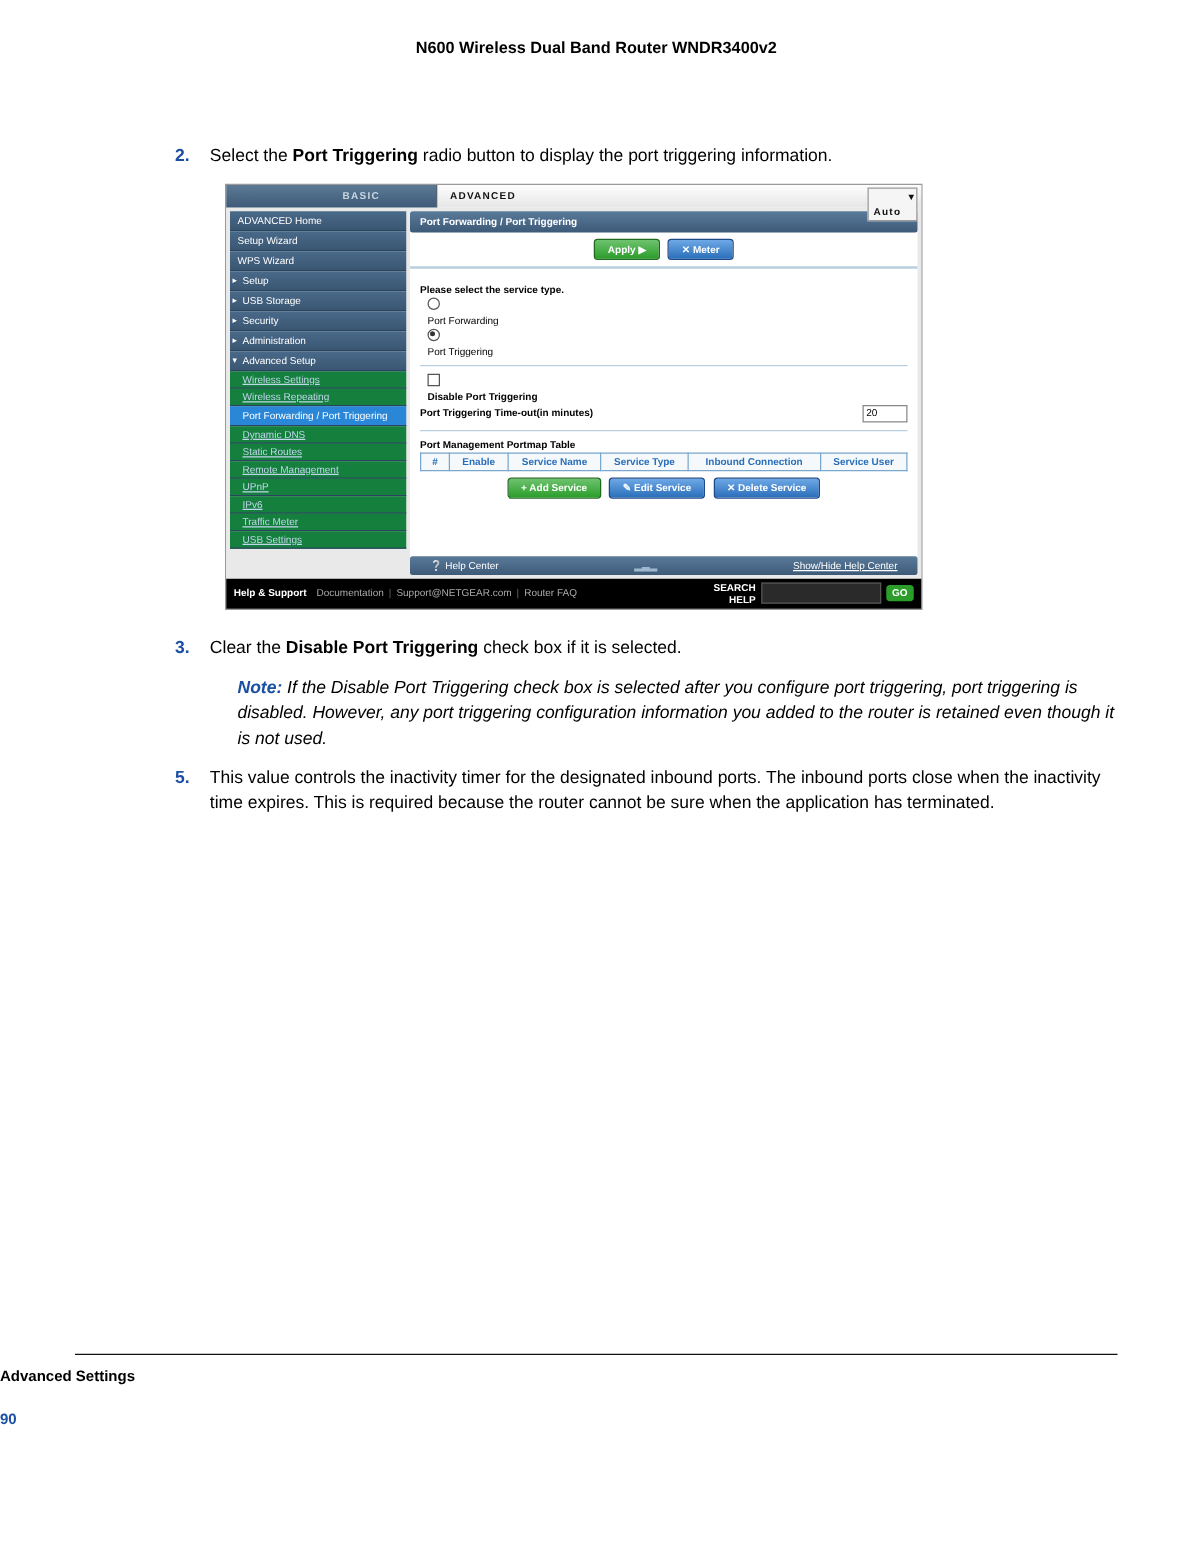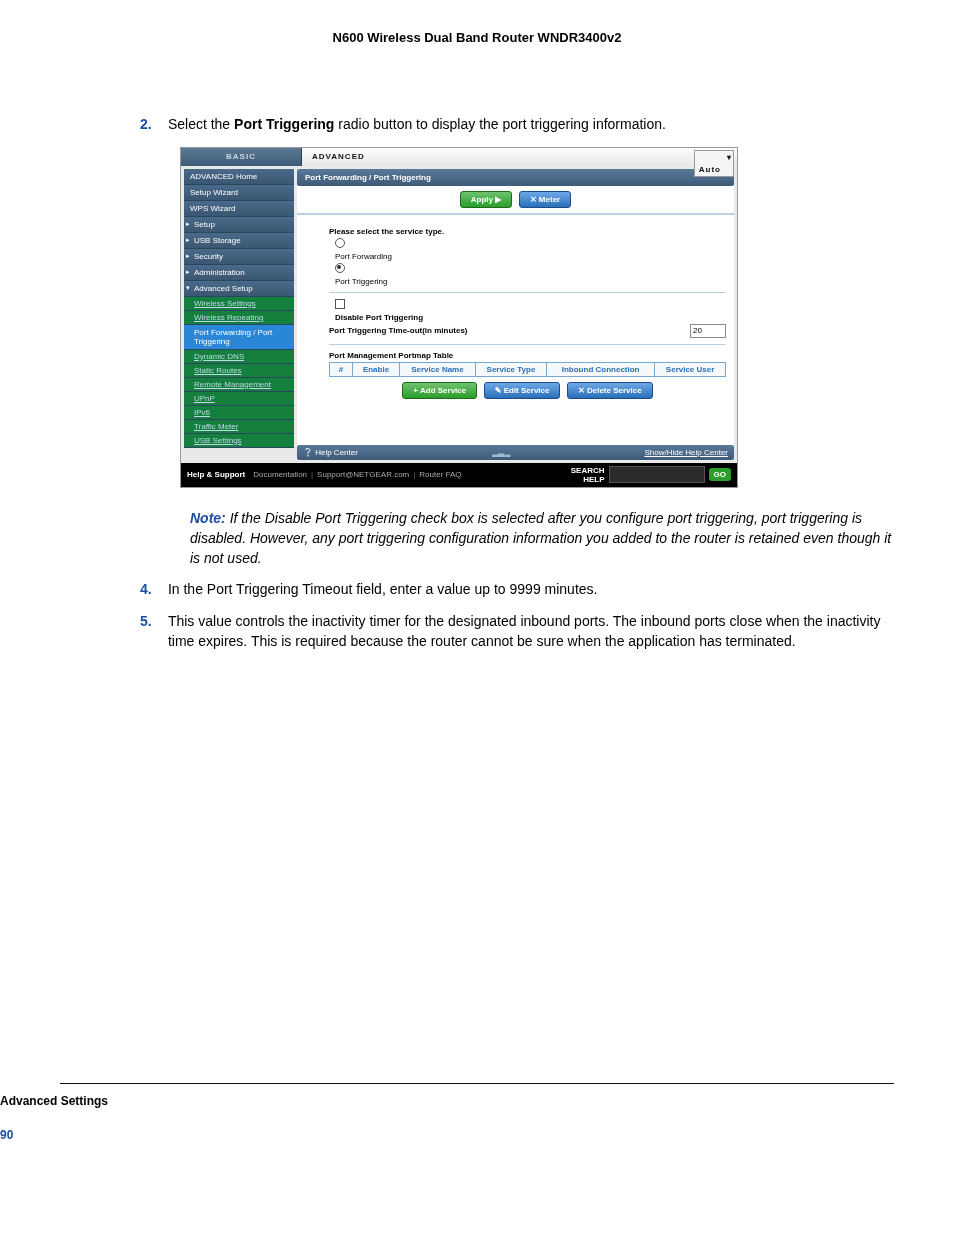--- a/index.html
+++ b/index.html
@@ -43,21 +43,21 @@
     margin: 10px 0 20px 120px;
     border: 1px solid #999;
     font-size: 9px;
     background: #fff;
   }
   .tabbar { display: flex; height: 18px; line-height: 18px; }
   .tab-basic {
     width: 120px; text-align: center; font-weight: bold;
     background: linear-gradient(#5c7a95, #3d5a78); color: #c8d6e2;
     border-right: 1px solid #2c3e50;
-    letter-spacing: 1px; font-size: 8px;
+    letter-spacing: 1px; font-size: 8px; padding-left: 48px;
   }
   .tab-advanced {
     flex: 1;
     background: linear-gradient(#fdfdfd, #e6e6e6);
     color: #111; font-weight: bold; padding-left: 10px;
     letter-spacing: 1px; font-size: 8px;
     position: relative;
   }
   .auto-select {
     position: absolute; right: 3px; top: 2px;
@@ -65,21 +65,21 @@
     font-size: 8px; padding: 12px 12px 0 4px; display: inline-block;
     height: 13px; line-height: 13px;
   }
   .auto-select::after {
     content: "▾"; position: absolute; right: 1px; top: 0; font-size: 8px;
   }
 
   .shot-body { display: flex; background: #e9e9e9; padding: 3px; gap: 3px; }
 
   .sidebar {
-    width: 110px;
+    width: 141px;
     display: flex; flex-direction: column;
   }
   .sb-item {
     background: linear-gradient(#4a6a8a, #3a5672);
     color: #fff;
     border-bottom: 1px solid #2a4560;
     padding: 3px 6px;
     font-size: 8px;
     position: relative;
     cursor: pointer;
@@ -119,21 +119,21 @@
     margin: 0 2px; cursor: pointer;
   }
   .btn-blue {
     border: 1px solid #1f4a8a;
     background: linear-gradient(#6ea8e6, #2a6fba);
   }
   .btn-x::before { content: "✕ "; font-weight: bold; }
   .btn-plus::before { content: "+ "; font-weight: bold; }
   .btn-pencil::before { content: "✎ "; }
 
-  .panel-body { padding: 6px 8px 10px 8px; margin-left: 24px; }
+  .panel-body { padding: 6px 8px 10px 8px; }
   .plain-bold { font-weight: bold; font-size: 8px; margin: 6px 0 2px 0; }
   .radio-row, .check-row { font-size: 8px; margin: 2px 0 2px 6px; display: flex; align-items: flex-start; gap: 4px; flex-direction: column; }
   .radio-dot { width: 8px; height: 8px; border: 1px solid #555; border-radius: 50%; display: inline-block; position: relative; }
   .radio-dot.checked::after { content: ""; position: absolute; top: 1px; left: 1px; width: 4px; height: 4px; background: #333; border-radius: 50%; }
   .check-box { width: 8px; height: 8px; border: 1px solid #555; display: inline-block; }
   .timeout-row { display: flex; align-items: center; margin-top: 2px; }
   .timeout-label { flex: 1; font-size: 8px; font-weight: bold; }
   .timeout-input { width: 30px; border: 1px solid #888; font-size: 8px; padding: 0 2px; height: 12px; }
   .divider { border-top: 1px solid #b8d0e0; margin: 6px 0; }
 
@@ -142,21 +142,21 @@
     border: 1px solid #7aa7ce;
     background: #f5f9fc;
     color: #2a6fba; font-weight: bold; font-size: 8px;
     padding: 2px 3px;
   }
   .svc-btnrow { text-align: center; margin-top: 5px; }
 
   .helpbar {
     background: linear-gradient(#5a7a9a, #3d5a78);
     color: #fff; font-size: 8px; display: flex; align-items: center;
-    padding: 3px 6px; justify-content: flex-end;
+    padding: 3px 16px; justify-content: flex-end;
     border-radius: 2px;
   }
   .helpbar .spacer { flex: 1; text-align: center; color: #9fb8cf; }
   .helpbar a { color: #fff; text-decoration: underline; cursor: pointer; }
 
   .support-bar {
     background: #000; color: #fff; display: flex; align-items: center;
     padding: 3px 6px; font-size: 8px; gap: 4px;
   }
   .support-bar .hs { font-weight: bold; margin-right: 4px; }
@@ -288,29 +288,31 @@
       <span class="sep">|</span>
       <a class="sl">Router FAQ</a>
       <span class="search-block">
         <span>SEARCH</span><br><span>HELP</span>
       </span>
       <input class="search-input" style="">
       <span class="go-btn">GO</span>
     </div>
   </div>
 
+  <div class="step-line">
+    <span class="step-num">3.</span>
+    <span class="step-text">
+      <span>Clear the </span><span class="bold">Disable Port Triggering</span><span> check box if it is selected.</span>
+    </span>
+  </div>
 
   <div class="note-block">
     <span class="note-label">Note:</span><span> If the Disable Port Triggering check box is selected after you configure port triggering, port triggering is disabled. However, any port triggering configuration information you added to the router is retained even though it is not used.</span>
   </div>
 
-  <div class="step-line">
-    <span class="step-num">4.</span>
-    <span class="step-text">In the Port Triggering Timeout field, enter a value up to 9999 minutes.</span>
-  </div>
 
   <div class="step-line">
     <span class="step-num">5.</span>
     <span class="step-text">This value controls the inactivity timer for the designated inbound ports. The inbound ports close when the inactivity time expires. This is required because the router cannot be sure when the application has terminated.</span>
   </div>
 </div>
 
 <div class="footer-divider"></div>
 <div class="footer">
   <div class="footer-title">Advanced Settings</div>

